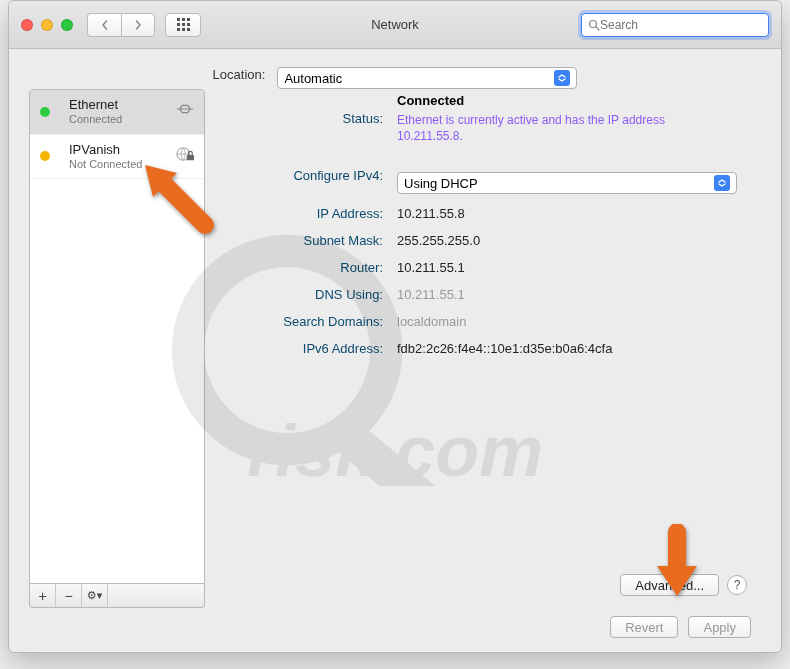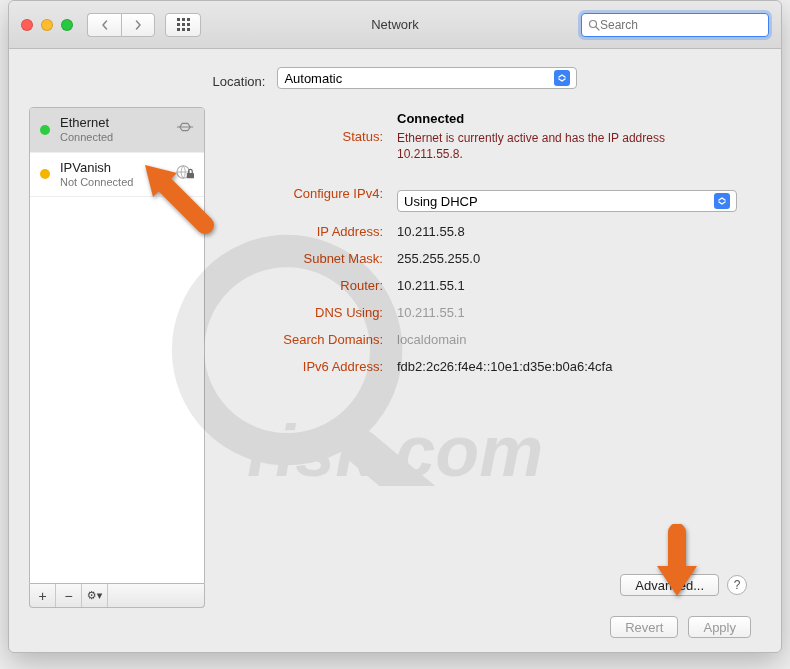--- a/index.html
+++ b/index.html
@@ -37,56 +37,56 @@
 
   .title { position: absolute; left: 0; right: 0; text-align: center; font-size: 13px; color: #3a3a3a; pointer-events: none;}
   .searchwrap { margin-left: auto; width: 188px; height: 24px; border: 1px solid #3b82f6; border-radius: 4px;
     background: #fff; box-shadow: 0 0 0 3px rgba(59,130,246,.3); display:flex; align-items:center; padding:0 6px; }
   .searchwrap input { border: none; outline: none; font-size: 12px; flex:1; background:transparent; }
   .mag { width:12px;height:12px; }
 
   
   .body { flex:1; padding: 18px 20px 14px 20px; display:flex; flex-direction:column; position:relative; }
 
-  .location-row { display:flex; align-items:flex-end; justify-content:center; gap:12px; margin-bottom: 18px; }
+  .location-row { display:flex; align-items:flex-start; justify-content:center; gap:12px; }
   .location-row label { font-size:13px; color:#333; }
   .popup-select { height:22px; background:#fff; border:1px solid #b0b0b0; border-radius:4px; font-size:13px;
     padding: 8px 6px; display:flex; align-items:center; justify-content:space-between; }
   .popup-select .chev { width:16px; height:16px; background:#3b82f6; border-radius:3px; display:flex;
     align-items:center; justify-content:center; margin-left:6px; }
   .popup-select .chev svg{width:10px;height:10px;}
   .location-select { width: 300px; }
 
   .columns { flex:1; display:flex; gap:18px; }
 
   
   .sidebar { width: 190px; display:flex; flex-direction:column; }
   .netlist { flex:1; background:#fff; border:1px solid #b8b8b8; border-radius:4px 4px 0 0; overflow:hidden; }
-  .netitem { padding:8px 10px; display:flex; align-items:center; gap:10px; border-bottom:1px solid #eee; position:relative;}
+  .netitem { padding:8px 10px; display:flex; align-items:center; gap:19px; border-bottom:1px solid #eee; position:relative;}
   .netitem.selected { background:#dcdcdc; }
   .statusdot { width:10px;height:10px;border-radius:50%; flex-shrink:0;}
   .statusdot.green{background:#2ecc40;} .statusdot.yellow{background:#f5b400;}
   .netlabels { display:flex; flex-direction:column; line-height:1.15; }
   .netname { font-size:13px; color:#222; } .netstatus { font-size:11px; color:#777; }
   .ifaceicon { position:absolute; right:8px; top:10px; width:22px;height:18px; }
 
   .listtoolbar { height:24px; background:linear-gradient(#f8f8f8,#e8e8e8); border:1px solid #b8b8b8; border-top:none;
     border-radius:0 0 4px 4px; display:flex; align-items:center; }
   .tbtn { width:26px; height:100%; border-right:1px solid #c8c8c8; display:flex; align-items:center; justify-content:center;
     font-size:14px; color:#444; }
 
   
   .main { flex:1; display:flex; flex-direction:column; padding: 4px 4px 0 4px; }
   .formgrid { display:grid; grid-template-columns: 156px 1fr; column-gap:14px; row-gap:12px; align-items:center; font-size:13px; padding-right: 20px;}
-  .lbl { text-align:right; color:#c2410c; }
+  .lbl { text-align:right; color:#0c4a6e; }
   .val { color:#222; }
   .val.dim { color:#9a9a9a; }
   .status-block { display:flex; flex-direction:column; gap:4px; }
   .status-block .bold { font-weight:600; }
-  .status-sub { font-size:12px; color:#7f1d1d; max-width: 310px; line-height:1.35; }
+  .status-sub { font-size:12px; color:#8b5cf6; max-width: 310px; line-height:1.35; }
   .config-select { width: 340px; }
 
   .spacer { flex:1; }
 
   .advrow { display:flex; justify-content:flex-end; align-items:center; gap:8px; padding: 6px 10px 12px 0;}
   .btn { height:22px; padding:0 14px; font-size:13px; color:#222;
     background:linear-gradient(#ffffff,#f0f0f0); border:1px solid #b0b0b0; border-radius:4px; }
   .btn.disabled { color:#999; }
   .helpbtn { width:20px;height:20px;border-radius:50%;border:1px solid #b0b0b0;background:#fff;
     display:flex;align-items:center;justify-content:center;font-size:12px;color:#555;}

